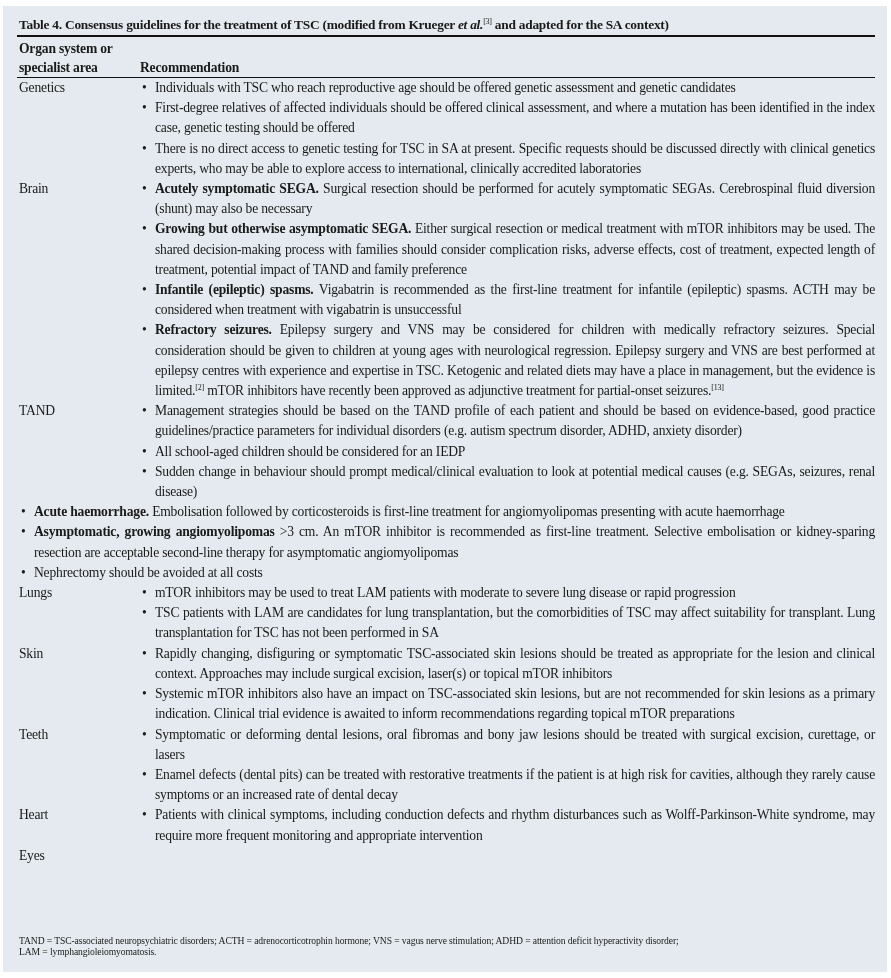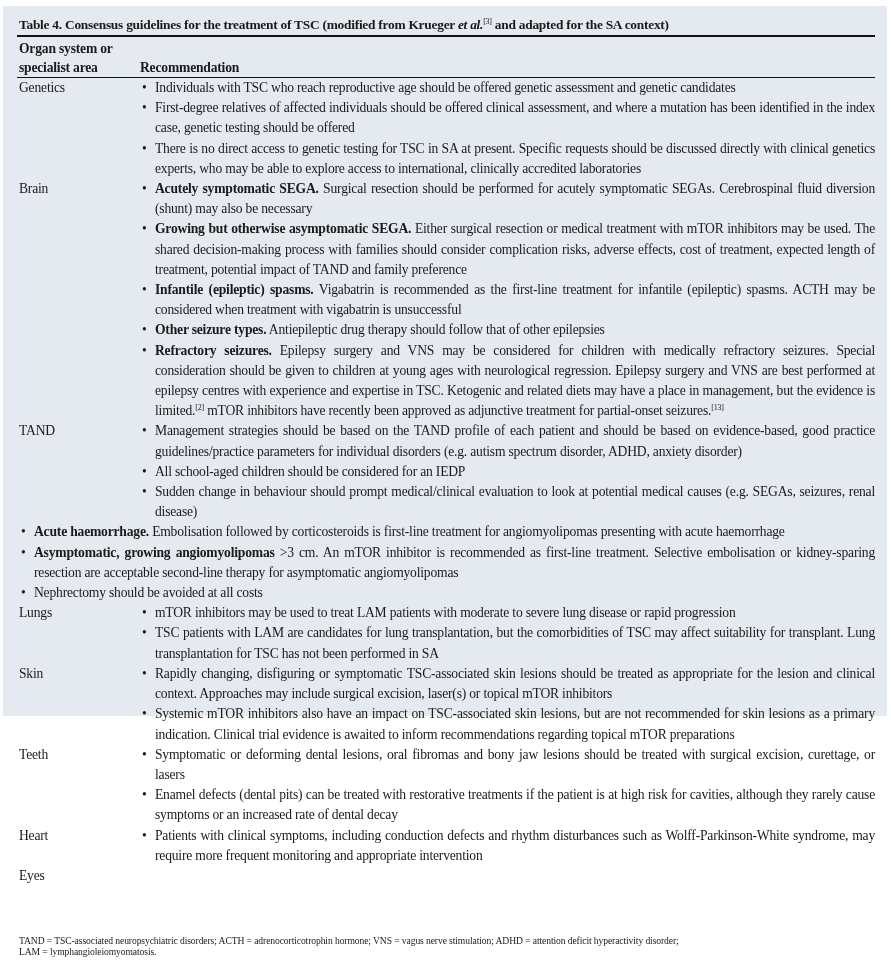--- a/index.html
+++ b/index.html
@@ -1,18 +1,18 @@
 <!DOCTYPE html>
 <html><head>
 <meta charset="utf-8">
 <style>
   html, body { margin: 0; padding: 0; background: #ffffff; }
   body { width: 891px; height: 978px; position: relative; overflow: hidden; }
   .panel {
-    position: absolute; left: 3px; top: 6px; width: 884px; height: 710px;
+    position: absolute; left: 3px; top: 6px; width: 884px; height: 966px;
     background: #e4eaef;
     font-family: "Liberation Serif", "DejaVu Serif", serif;
     color: #1a1a1a;
   }
   .caption {
     position: absolute; left: 16px; top: 10px; width: 856px;
     font-size: 13.4px; font-weight: bold; line-height: 18px;
     letter-spacing: -0.25px; white-space: nowrap;
   }
   .caption sup { font-size: 8px; font-weight: normal; vertical-align: 5px; line-height: 0; }
@@ -64,21 +64,20 @@
           <li class="rec"><b></b><span>First-degree relatives of affected individuals should be offered clinical assessment, and where a mutation has been identified in the index case, genetic testing should be offered</span></li>
           <li class="rec"><b></b><span>There is no direct access to genetic testing for TSC in SA at present. Specific requests should be discussed directly with clinical genetics experts, who may be able to explore access to international, clinically accredited laboratories</span></li>
         </ul>
       </div>
       <div class="row">
         <div class="organ">Brain</div>
         <ul class="recs">
           <li class="rec"><b>Acutely symptomatic SEGA.</b><span> Surgical resection should be performed for acutely symptomatic SEGAs. Cerebrospinal fluid diversion (shunt) may also be necessary</span></li>
           <li class="rec"><b>Growing but otherwise asymptomatic SEGA.</b><span> Either surgical resection or medical treatment with mTOR inhibitors may be used. The shared decision-making process with families should consider complication risks, adverse effects, cost of treatment, expected length of treatment, potential impact of TAND and family preference</span></li>
           <li class="rec"><b>Infantile (epileptic) spasms.</b><span> Vigabatrin is recommended as the first-line treatment for infantile (epileptic) spasms. ACTH may be considered when treatment with vigabatrin is unsuccessful</span></li>
-          <li class="rec"><b>Other seizure types.</b><span> Antiepileptic drug therapy should follow that of other epilepsies</span></li>
           <li class="rec"><b>Refractory seizures.</b><span> Epilepsy surgery and VNS may be considered for children with medically refractory seizures. Special consideration should be given to children at young ages with neurological regression. Epilepsy surgery and VNS are best performed at epilepsy centres with experience and expertise in TSC. Ketogenic and related diets may have a place in management, but the evidence is limited.</span><sup>[2]</sup><span> mTOR inhibitors have recently been approved as adjunctive treatment for partial-onset seizures.</span><sup>[13]</sup></li>
         </ul>
       </div>
       <div class="row">
         <div class="organ">TAND</div>
         <ul class="recs">
           <li class="rec"><b></b><span>Management strategies should be based on the TAND profile of each patient and should be based on evidence-based, good practice guidelines/practice parameters for individual disorders (e.g. autism spectrum disorder, ADHD, anxiety disorder)</span></li>
           <li class="rec"><b></b><span>All school-aged children should be considered for an IEDP</span></li>
           <li class="rec"><b></b><span>Sudden change in behaviour should prompt medical/clinical evaluation to look at potential medical causes (e.g. SEGAs, seizures, renal disease)</span></li>
         </ul>

